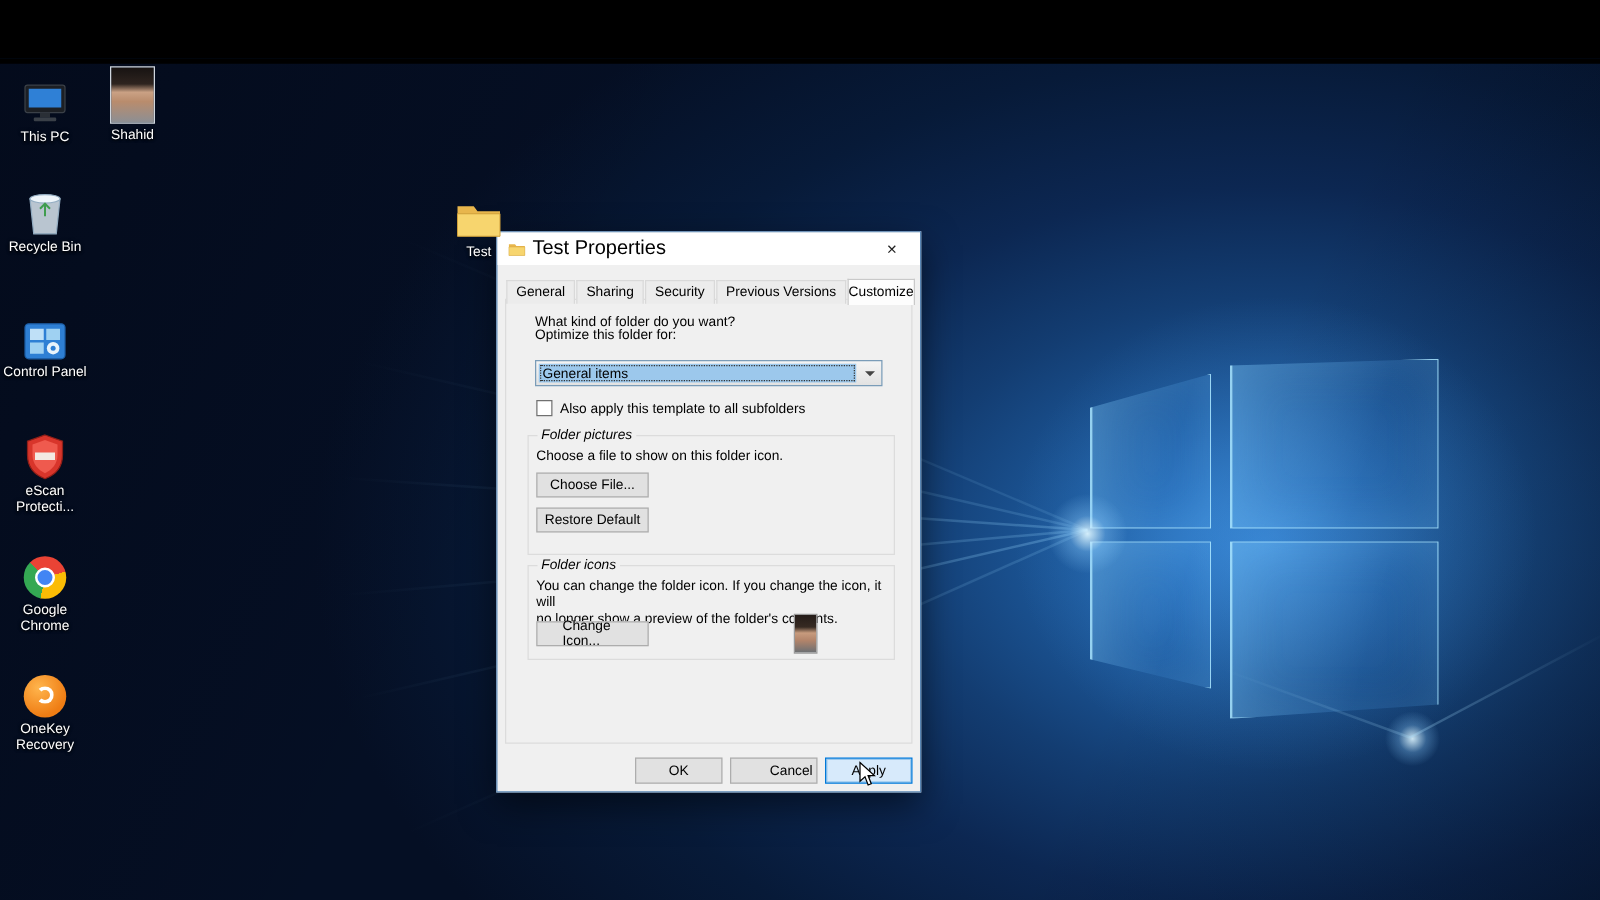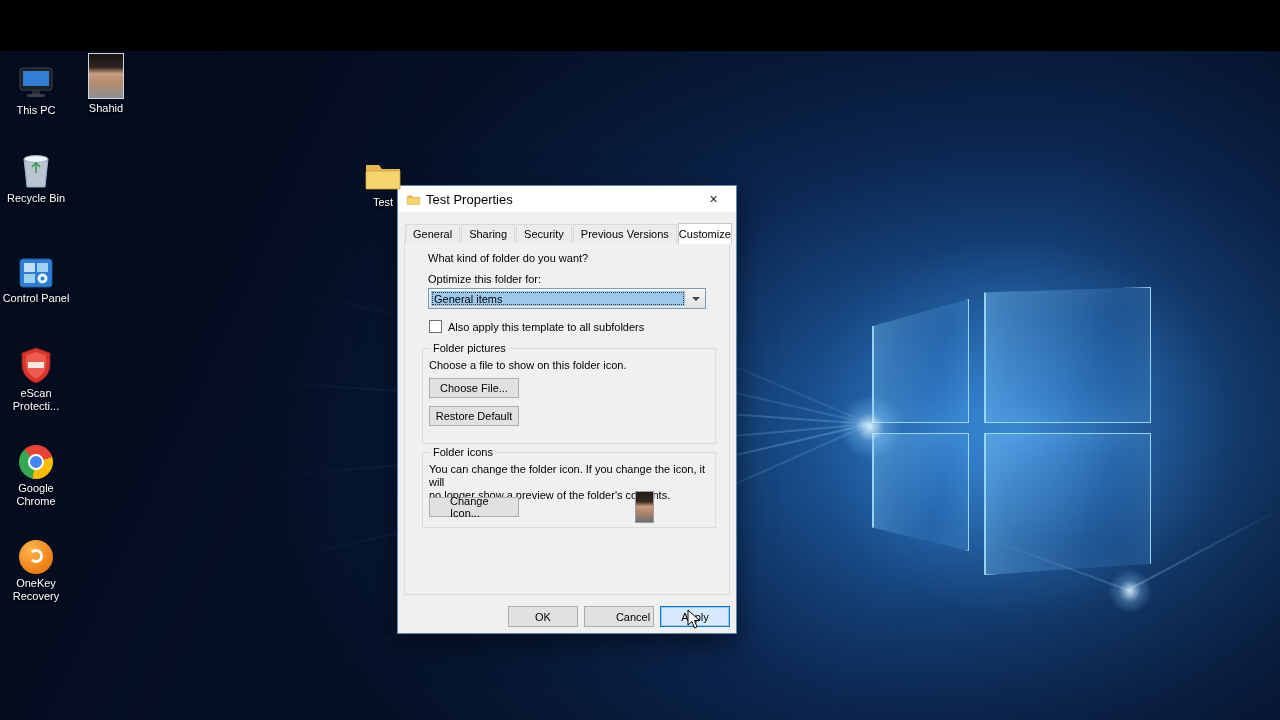--- a/index.html
+++ b/index.html
@@ -50,42 +50,42 @@
 
   
   .folder-svg path.back{fill:#e8b64c;}
   .folder-svg path.front{fill:#f7d56e;stroke:#cf9f3a;stroke-width:.8;}
 
   
   .dialog{position:absolute;left:397px;top:138px;width:338px;height:447px;background:#f0f0f0;
     border:1px solid #5a87b5;box-shadow:0 10px 28px rgba(0,0,0,.55);font-size:11px;color:#000;}
   .titlebar{position:absolute;left:0;top:0;right:0;height:26px;background:#fff;display:flex;align-items:center;}
   .titlebar .ticon{margin:0 5px 0 8px;display:flex;}
-  .titlebar .ttext{font-size:13px;}
+  .titlebar .ttext{font-size:16px;}
   .closebtn{position:absolute;right:0;top:0;width:45px;height:26px;display:flex;align-items:center;justify-content:center;
     font-size:14px;color:#222;}
   .tabs{position:absolute;left:7px;top:37px;display:flex;align-items:flex-end;z-index:3;}
   .tab{font-size:11px;padding:3px 7px;background:#ececec;border:1px solid #d9d9d9;border-bottom:none;color:#000;}
   .tab + .tab{margin-left:1px;}
   .tab.active{background:#fdfdfd;padding:4px 0 4px;margin-bottom:-1px;border-color:#c9c9c9;}
   .tabpage{position:absolute;left:6px;top:53px;width:324px;height:354px;border:1px solid #dcdcdc;background:#f0f0f0;}
   .tp-heading{position:absolute;left:23px;top:12px;}
-  .tp-optlabel{position:absolute;left:23px;top:33px;text-align:center;}
+  .tp-optlabel{position:absolute;left:23px;top:22px;text-align:center;}
   .combo{position:absolute;left:23px;top:48px;width:278px;height:21px;border:1px solid #7a9cb8;
     background:linear-gradient(#f4f4f4,#e2e2e2);box-sizing:border-box;}
   .combo .value{position:absolute;left:2px;top:2px;right:20px;bottom:2px;background:#9cc8ec;
     outline:1px dotted #333;outline-offset:-2px;display:flex;align-items:center;padding-left:3px;}
   .combo .drop{position:absolute;right:0;top:0;width:19px;height:100%;display:flex;align-items:center;justify-content:center;}
   .combo .drop::after{content:"";border-left:4px solid transparent;border-right:4px solid transparent;border-top:4px solid #444;}
   .checkrow{position:absolute;left:24px;top:80px;display:flex;align-items:center;}
   .checkbox{width:13px;height:13px;background:#fff;border:1px solid #707070;box-sizing:border-box;margin-right:6px;}
   .groupbox{position:absolute;left:17px;border:1px solid #dcdcdc;}
   .gb-pictures{top:108px;width:292px;height:94px;}
   .gb-icons{top:212px;width:292px;height:74px;}
-  .legend{position:absolute;top:-7px;left:7px;background:#f0f0f0;padding:0 3px;}
+  .legend{position:absolute;top:-7px;left:7px;background:#f0f0f0;padding:0 3px;font-style:italic;}
   .gb-desc{position:absolute;left:6px;top:10px;line-height:13px;}
   .btn{background:#e1e1e1;border:1px solid #adadad;font-size:11px;color:#000;display:flex;
     align-items:center;justify-content:center;box-sizing:border-box;}
   .btn-choose{position:absolute;left:6px;top:29px;width:90px;height:20px;}
   .btn-restore{position:absolute;left:6px;top:57px;width:90px;height:20px;}
   .btn-changeicon{position:absolute;left:6px;top:44px;width:90px;height:20px;padding-left:20px;}
   .icon-photo{position:absolute;left:212px;top:38px;width:17px;height:30px;border:1px solid #9a9a9a;
     background:linear-gradient(180deg,#241c18 0%,#362a22 32%,#c79b7d 48%,#b2846a 68%,#6b6f73 100%);}
   .footer-btn{position:absolute;top:420px;width:70px;height:21px;}
   .btn-ok{left:110px;}

